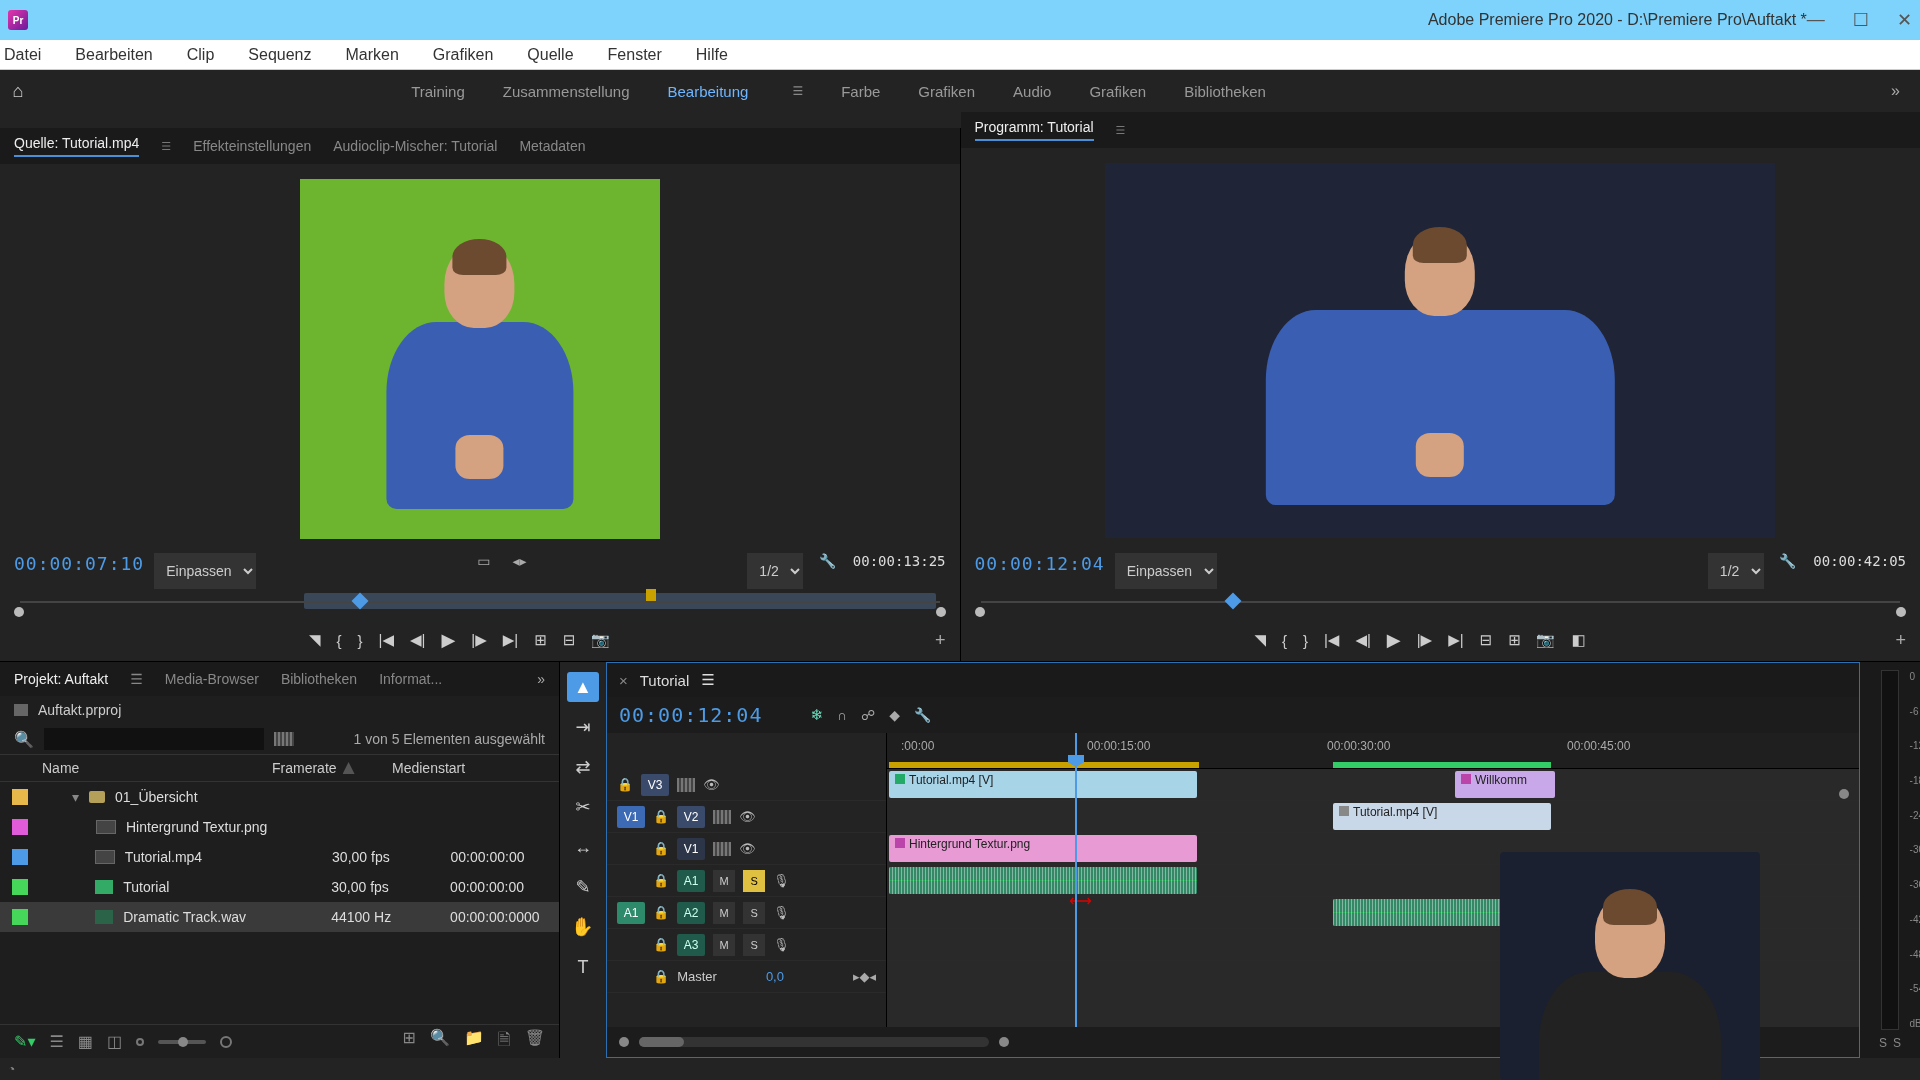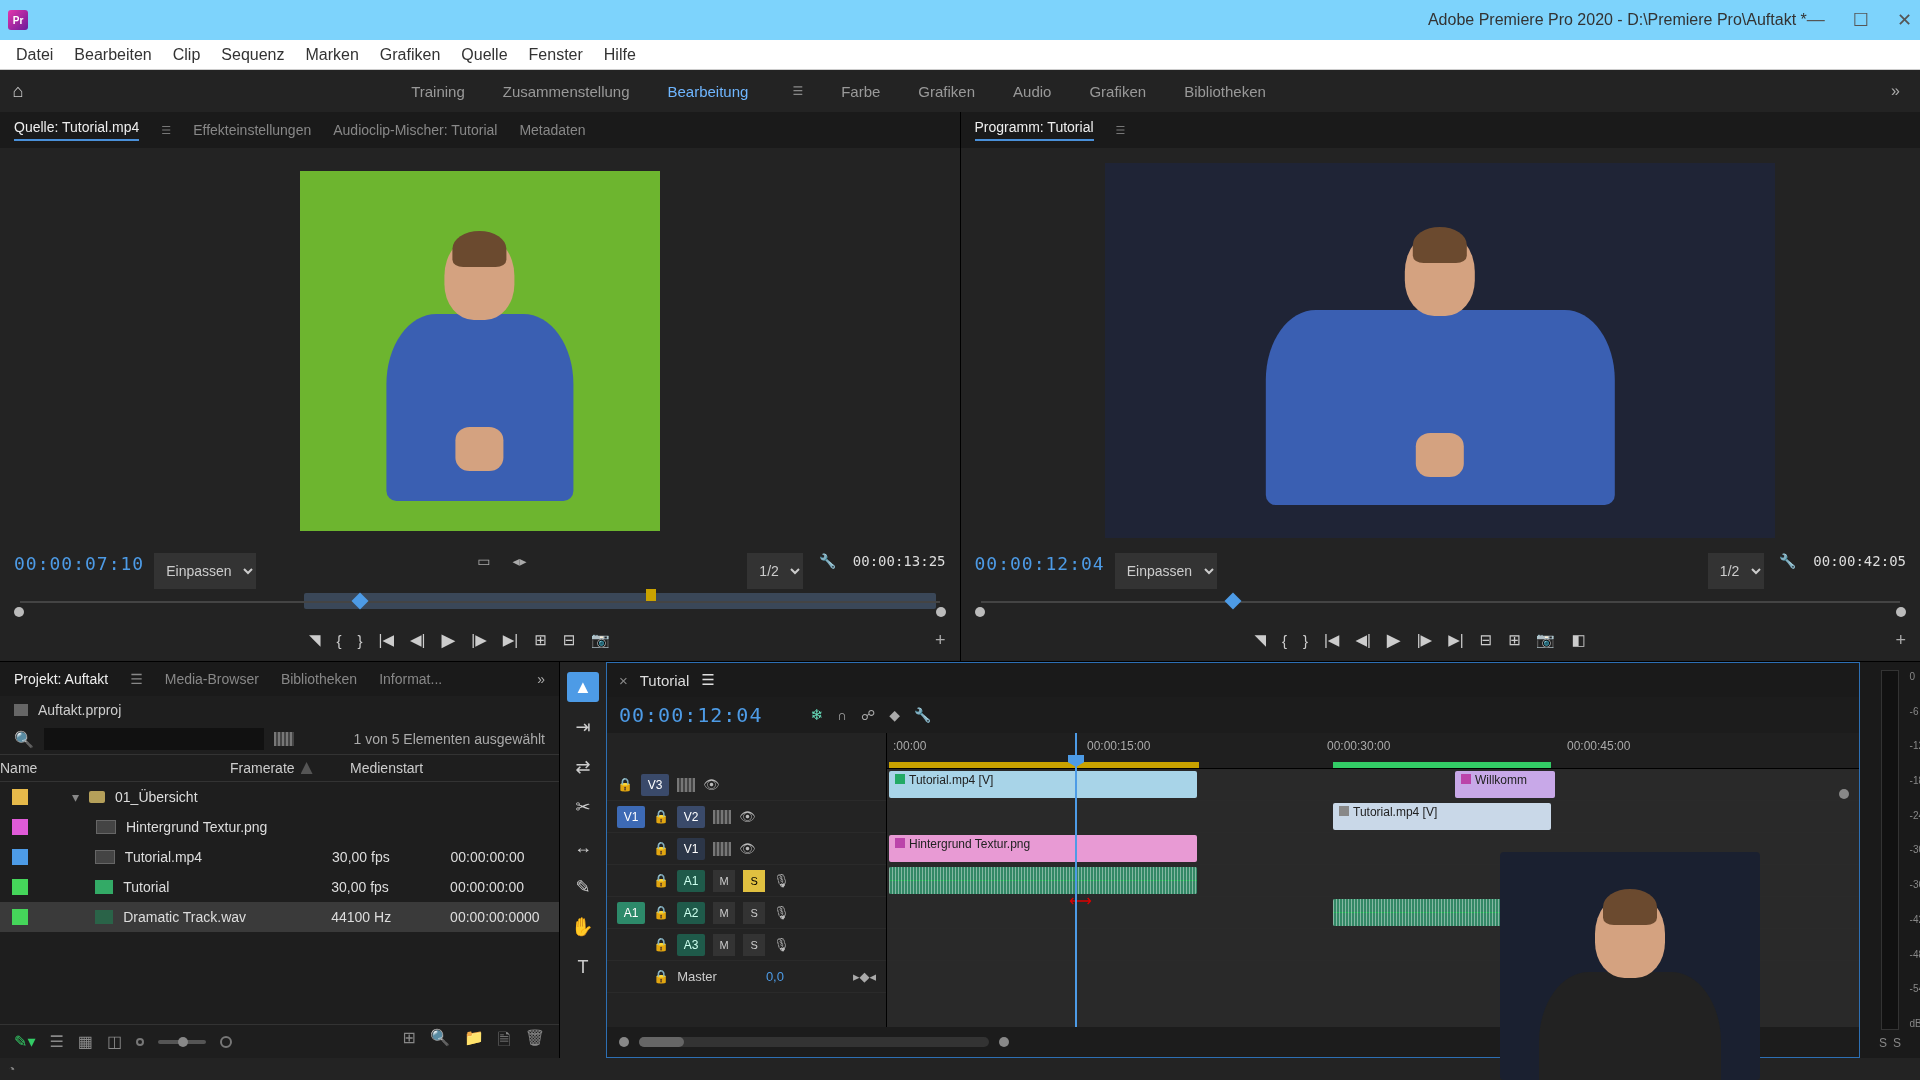--- a/index.html
+++ b/index.html
@@ -7,40 +7,40 @@
 .app { width:1920px; height:1080px; background:#232323; display:flex; flex-direction:column; position:relative; }
 
 
 .titlebar { height:40px; background:#7dd3fc; display:flex; align-items:center; padding:8px 8px; color:#333; font-size:16px; }
 .titlebar .logo { width:20px; height:20px; background:linear-gradient(135deg,#e535ab,#6a1b9a); border-radius:3px; margin-right:10px; display:flex; align-items:center; justify-content:center; color:#fff; font-size:10px; font-weight:bold; }
 .titlebar .ttl { flex:1;text-align:right; }
 .titlebar .winbtns { display:flex; gap:28px; font-size:18px; color:#555; }
 .titlebar .winbtns span { cursor:pointer; }
 
 
-.menubar { height:30px; background:#fff; display:flex; align-items:center; gap:21px; padding:0 16px; font-size:16px; color:#333; border-bottom:1px solid #ccc; }
+.menubar { height:30px; background:#fff; display:flex; align-items:center; gap:34px; padding:0 4px; font-size:16px; color:#333; border-bottom:1px solid #ccc; }
 
 
 .workspace { height:42px; background:#232323; display:flex; align-items:center; color:#999; font-size:15px; }
 .workspace .home { width:36px; display:flex; justify-content:center; font-size:18px; color:#ccc; }
 .workspace .spacer-l { flex:0.6; }
 .workspace .wstabs { display:flex; gap:38px; align-items:center; }
 .workspace .wstab { cursor:pointer; }
 .workspace .wstab.active { color:#6fb6ff; }
 .workspace .burger { color:#888; margin-left:6px; font-size:12px; }
 .workspace .spacer-r { flex:1; }
 .workspace .more { color:#aaa; font-size:16px; margin-right:20px; }
 
 
 .middle { flex:1; display:flex; flex-direction:column; background:#232323; }
 
 
 .monitors { height:550px; display:flex; border-bottom:1px solid #000; }
 .monitor { flex:1; background:#232323; display:flex; flex-direction:column; position:relative; }
-.monitor.left { border-right:1px solid #000; }
+.monitor.left { border-right:1px solid #000;margin-top:16px; }
 
 .paneltabs { height:36px; display:flex; align-items:center; gap:22px; padding:0 14px; color:#888; font-size:14px; background:#1a1a1a; }
 .paneltabs .tab { cursor:pointer; }
 .paneltabs .tab.active { color:#eee; border-bottom:2px solid #4a90d9; padding-bottom:4px; }
 .paneltabs .burger-s { font-size:11px; color:#777; }
 
 .viewer { flex:1; display:flex; align-items:center; justify-content:center; background:#232323; padding:10px; }
 .vidbox { position:relative; background:#000; }
 .vidbox.green { width:360px; height:360px; background:#6db52f; }
 .vidbox.dark { width:670px; height:375px; background:#1f2436; }
@@ -73,21 +73,21 @@
 .project { width:560px; background:#1e1e1e; display:flex; flex-direction:column; border-right:1px solid #000; }
 .project .ptabs { height:34px; display:flex; align-items:center; gap:22px; padding:0 14px; color:#888; font-size:14px; background:#1a1a1a; }
 .project .ptabs .tab.active { color:#eee; }
 .project .filerow { height:28px; display:flex; align-items:center; gap:10px; padding:0 14px; color:#ccc; font-size:14px; }
 .project .fileicon { width:14px; height:12px; background:#666; }
 .searchrow { height:30px; display:flex; align-items:center; gap:10px; padding:0 14px; }
 .searchrow .mag { color:#888; }
 .searchrow input { background:#111; border:none; color:#ccc; width:220px; height:22px; padding:0 6px; font-size:13px; }
 .searchrow .strip { width:20px; height:14px; background:repeating-linear-gradient(90deg,#777,#777 2px,#444 2px,#444 4px); }
 .searchrow .selcount { margin-left:auto; color:#aaa; font-size:14px; }
-.colhead { height:28px; display:flex; align-items:center; color:#ccc; font-size:14px; border-top:1px solid #333; border-bottom:1px solid #333; gap:10px; }
+.colhead { height:28px; display:flex; align-items:center; color:#ccc; font-size:14px; border-top:1px solid #333; border-bottom:1px solid #333; padding-left:42px; gap:10px; }
 .colhead .c1 { width:220px; }
 .colhead .c2 { width:110px; display:flex; align-items:center; gap:6px; }
 .colhead .chev { width:12px; height:12px; background:#555; clip-path:polygon(50% 0,100% 100%,0 100%); }
 .binlist { flex:1; overflow:auto; }
 .binrow { height:30px; display:flex; align-items:center; gap:10px; padding-left:12px; color:#ddd; font-size:14px; }
 .binrow.sel { background:#3a3a3a; }
 .binrow .swatch { width:16px; height:16px; }
 .binrow .indent1 { width:24px; }
 .binrow .indent2 { width:48px; }
 .binrow .tri { color:#888; }
@@ -494,21 +494,21 @@
               <span style="width:28px"></span>
               <span class="lock">🔒</span>
               <span>Master</span>
               <span class="val">0,0</span>
               <span class="kf">▸◆◂</span>
             </div>
           </div>
 
           <div class="track-canvas">
             <div class="ruler">
-              <span class="tick" style="left:6px">:00:00</span>
+              <span class="tick" style="left:14px">:00:00</span>
               <span class="tick" style="left:200px">00:00:15:00</span>
               <span class="tick" style="left:440px">00:00:30:00</span>
               <span class="tick" style="left:680px">00:00:45:00</span>
               <div class="bar" style="left:2px;width:310px"></div>
               <div class="bar green" style="left:446px;width:218px"></div>
             </div>
             <div class="playhead" style="left:188px"></div>
             <div class="marker-green" style="left:212px"></div>
 
             <div class="trk t1">

